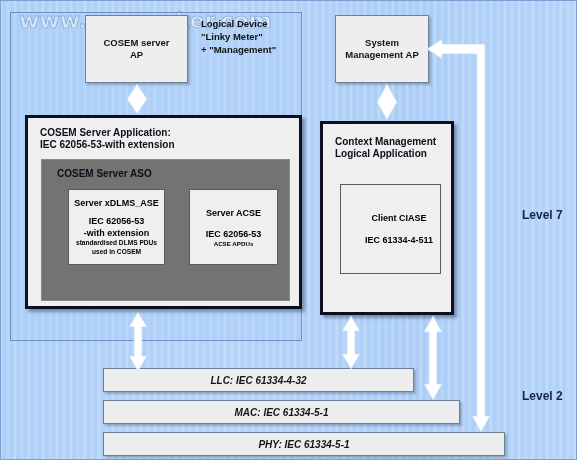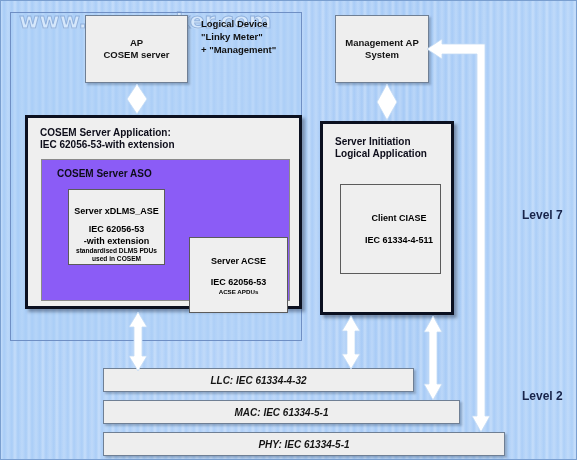--- a/index.html
+++ b/index.html
@@ -43,21 +43,21 @@
   .box-shadow{ box-shadow:2px 2px 2px rgba(60,80,110,0.35); }
 
   
   .heavy{
     background:#efefef;
     border:3px solid #0b1020;
     box-shadow:3px 3px 3px rgba(40,55,80,0.45);
   }
   
   .thin{
-    background:#8b5cf6;
+    background:#737373;
     border:1px solid #8a8a8a;
   }
   .thin2{
     background:#efefef;
     border:1px solid #5b5b5b;
   }
 
   .lbl{position:absolute;color:#0d0d1a;}
   .hdr{font-weight:bold;font-size:10px;line-height:12px;}
   .ttl{font-weight:bold;font-size:9.5px;line-height:12.5px;text-align:center;width:100%;}
@@ -93,61 +93,61 @@
   <div class="abs panel" style="left:9px;top:11px;width:292px;height:329px;"></div>
 
   <div class="lbl note" style="left:200px;top:16px;width:112px;">
     <div>Logical Device</div>
     <div>"Linky Meter"</div>
     <div>+ "Management"</div>
   </div>
 
   <div class="abs box box-shadow" style="left:84px;top:14px;width:103px;height:68px;">
     <div class="stack">
+      <div class="ttl">COSEM server</div>
       <div class="ttl">AP</div>
-      <div class="ttl">COSEM server</div>
     </div>
   </div>
 
   <div class="abs box box-shadow" style="left:334px;top:14px;width:94px;height:68px;">
     <div class="stack">
+      <div class="ttl">System</div>
       <div class="ttl">Management AP</div>
-      <div class="ttl">System</div>
     </div>
   </div>
 
   <div class="abs heavy" style="left:24px;top:114px;width:277px;height:194px;">
     <div class="lbl hdr" style="left:12px;top:9px;">COSEM Server Application:</div>
     <div class="lbl hdr" style="left:12px;top:21px;">IEC 62056-53-with extension</div>
 
     <div class="abs thin" style="left:13px;top:41px;width:249px;height:142px;">
       <div class="lbl hdr" style="left:15px;top:8px;">COSEM Server ASO</div>
 
       <div class="abs thin2" style="left:26px;top:29px;width:97px;height:76px;">
-        <div class="stack" style="height:100%;justify-content:flex-end;">
+        <div class="stack" style="height:100%;justify-content:center;">
           <div class="sub" style="margin-bottom:6px;">Server xDLMS_ASE</div>
           <div class="sub">IEC 62056-53</div>
           <div class="sub">-with extension</div>
           <div class="tiny">standardised DLMS PDUs</div>
           <div class="tiny">used in COSEM</div>
         </div>
       </div>
 
-      <div class="abs thin2" style="left:147px;top:29px;width:99px;height:76px;margin-top:48px;">
+      <div class="abs thin2" style="left:147px;top:29px;width:89px;height:76px;">
         <div class="stack" style="height:100%;justify-content:center;">
           <div class="sub" style="margin-bottom:9px;">Server ACSE</div>
           <div class="sub">IEC 62056-53</div>
           <div class="tiny2">ACSE APDUs</div>
         </div>
       </div>
     </div>
   </div>
 
   <div class="abs heavy" style="left:319px;top:120px;width:134px;height:194px;">
-    <div class="lbl hdr" style="left:12px;top:12px;">Server Initiation</div>
+    <div class="lbl hdr" style="left:12px;top:12px;">Context Management</div>
     <div class="lbl hdr" style="left:12px;top:24px;">Logical Application</div>
 
     <div class="abs thin2" style="left:17px;top:60px;width:101px;height:90px;padding-left:17px;">
       <div class="stack" style="height:100%;justify-content:center;">
         <div class="sub" style="margin-bottom:10px;">Client CIASE</div>
         <div class="sub">IEC 61334-4-511</div>
       </div>
     </div>
   </div>
 

